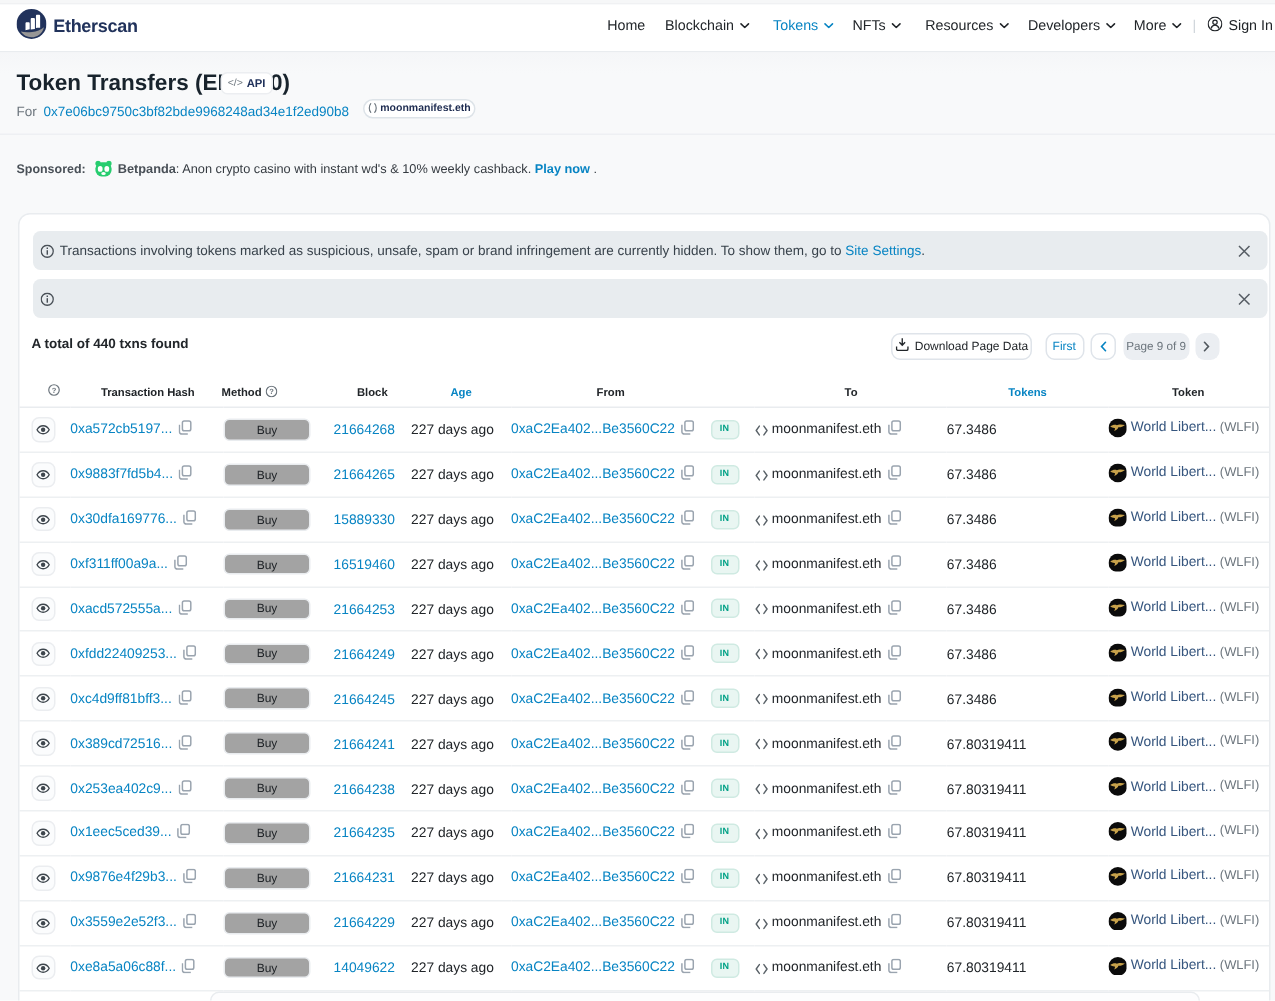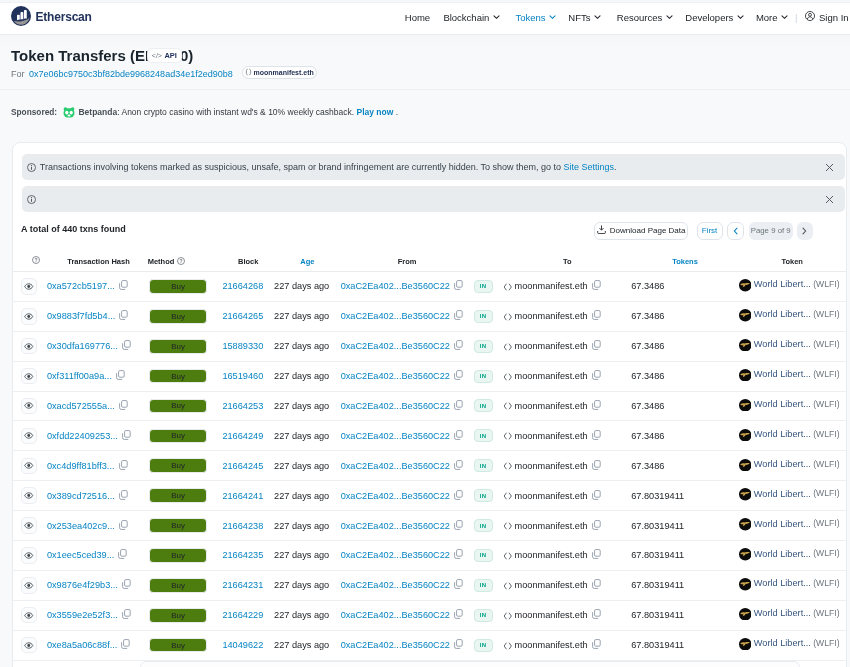--- a/index.html
+++ b/index.html
@@ -25,21 +25,21 @@
 #total{left:8.5px;top:80.5px;font-size:9px;font-weight:bold;color:#212529}
 .btn{position:absolute;display:flex;align-items:center;justify-content:center;background:#fff;border:1px solid #dfe4ea;border-radius:6px;font-size:8.2px;color:#212529;height:17.7px;top:78.7px}
 .btn.gray{background:#ebeef2;border:none;color:#6c757d}
 .btn.blue{color:#0784c3}
 table{position:absolute;left:0;top:108.2px;width:833px;border-collapse:collapse;table-layout:fixed}
 th{height:20px;font-size:7.5px;font-weight:bold;color:#212529;text-align:center;vertical-align:middle;border-bottom:1px solid #e9ecef;padding:0}
 td{height:29.9px;vertical-align:middle;font-size:9.2px;color:#212529;padding:0;border-bottom:1px solid #edf0f2}
 tr:last-child td{border-bottom:1px solid #edf0f2}
 a.lnk{color:#0784c3;text-decoration:none}
 .eyebtn{width:16.6px;height:16.4px;background:#fbfcfd;border:1px solid #ebedf0;border-radius:5px;display:flex;align-items:center;justify-content:center;margin-left:8px}
-.buy{width:58.3px;height:14.6px;border:1px solid #e9ecef;border-radius:4px;background:#4d7c0f;display:flex;align-items:center;justify-content:center;font-size:8px;color:#212529}
+.buy{width:58.3px;height:14.6px;border:1px solid #e9ecef;border-radius:4px;background:#a3a3a3;display:flex;align-items:center;justify-content:center;font-size:8px;color:#212529}
 .inb{width:19px;height:13px;background:#e9f6f2;border:1px solid #cfeae2;border-radius:4px;display:flex;align-items:center;justify-content:center;font-size:6px;font-weight:bold;color:#00a186;letter-spacing:0.2px}
 .cpy{margin-left:4px;display:inline-block;vertical-align:-1.5px}
 .gr{color:#6c757d}
 #banner{left:127.5px;top:517.7px;width:660px;height:30px;background:#fdfdfe;border:1px solid #e9ecef;border-radius:6px}
 </style></head><body>
 <div class="abs" id="topstrip"></div>
 <div class="abs" id="header"></div>
 <div class="abs" id="logo"><svg width="20" height="20" viewBox="0 0 42 42">
 <circle cx="21" cy="21" r="21" fill="#21325b"></circle>
 <path d="M6 31.6c3.2 4.8 8.7 8 14.9 8 8.6 0 15.9-6.1 17.6-14.2-4.4 3.6-10.3 6-16.8 6.8-5.8.7-11.3.5-15.7-.6z" fill="#979695"></path>

